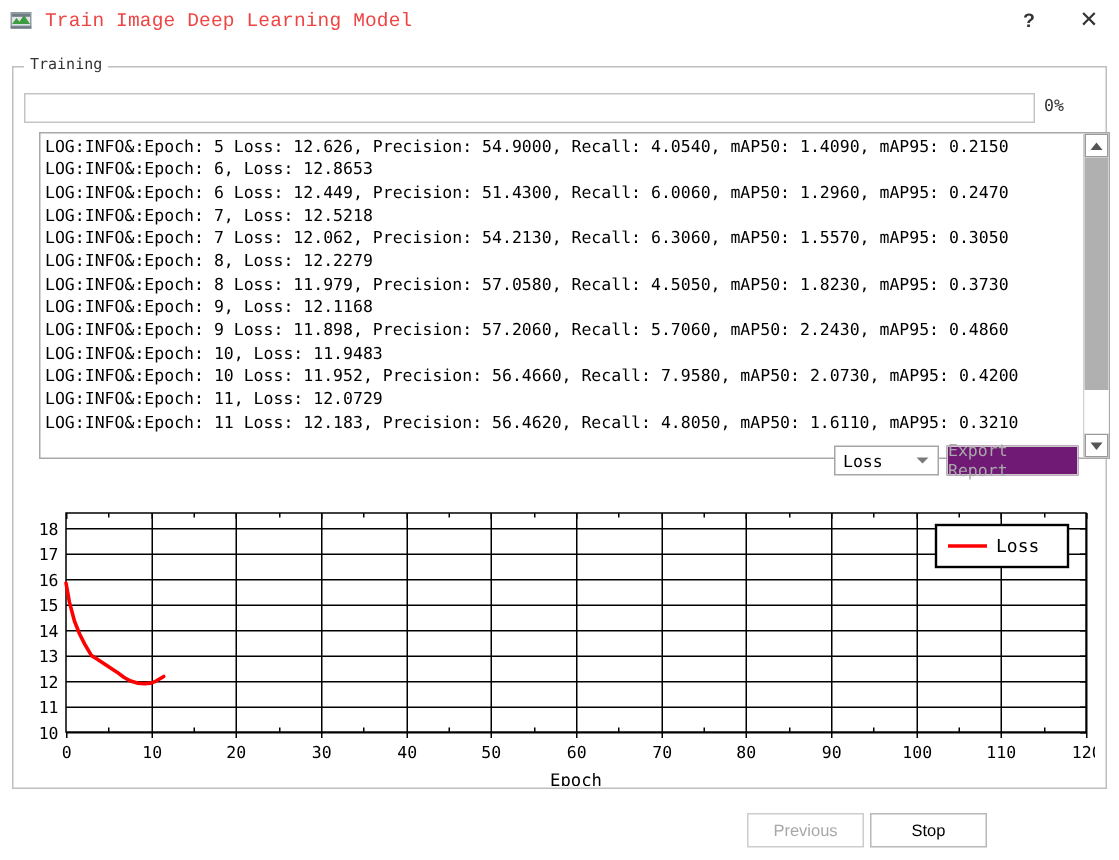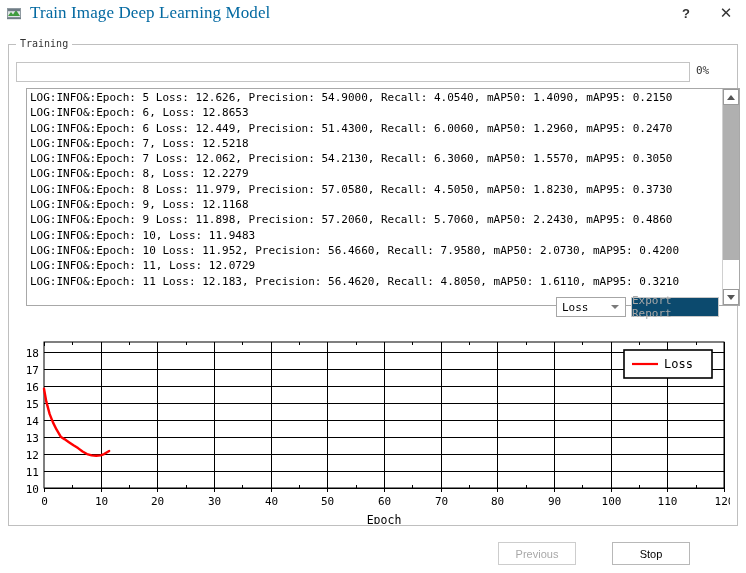--- a/index.html
+++ b/index.html
@@ -22,22 +22,22 @@
     width: 746px; height: 26px;
     display: flex; align-items: center;
     background: #ffffff;
   }
   .app-icon {
     width: 16px; height: 16px;
     margin-left: 6px; margin-right: 8px;
     position: relative; flex: 0 0 auto;
   }
   .title-text {
-    font-size: 17px; color: #0369a1;
-    font-family: Liberation Serif, serif;
+    font-size: 13px; color: #ef4444;
+    font-family: Liberation Mono, monospace;
     letter-spacing: .1px;
     white-space: nowrap;
   }
   .tb-buttons {
     margin-left: auto; display: flex; align-items: center; height: 26px;
   }
   .tb-btn {
     width: 40px; height: 26px;
     display: flex; align-items: center; justify-content: center;
     font-size: 14px; color: #333; cursor: default;
@@ -157,21 +157,21 @@
     width: 0; height: 0;
     border-left: 4px solid transparent;
     border-right: 4px solid transparent;
     border-top: 4px solid #7a7a7a;
   }
   .export-btn {
     position: absolute;
     left: 631px; top: 297px;
     width: 88px; height: 20px;
     border: 1px solid #c8c8c8;
-    background: #0c4a6e;
+    background: #701a75;
     box-sizing: border-box;
     display: flex; align-items: center; justify-content: center;
     font-family: "DejaVu Sans Mono", monospace;
     font-size: 11px;
     color: #a8a8a8;
   }
 
   
   .chart-wrap {
     position: absolute;
@@ -194,21 +194,21 @@
     border: 1px solid #cdcdcd;
     background: #ffffff;
     box-sizing: border-box;
     display: flex; align-items: center; justify-content: center;
     font-family: Liberation Sans, sans-serif;
     font-size: 11px;
     color: #a8a8a8;
   }
   .dlg-btn.enabled { color: #000; border-color: #b8b8b8; }
   #btn-previous { left: 498px; }
-  #btn-stop { left: 612px; }
+  #btn-stop { left: 580px; }
   #btn-cancel { left: 632px; margin-top: 48px; }
 </style>
 </head>
 <body>
 
 <div id="app">
 
   <div class="titlebar">
     <div class="app-icon">
       <svg width="16" height="16" viewBox="0 0 16 16">

